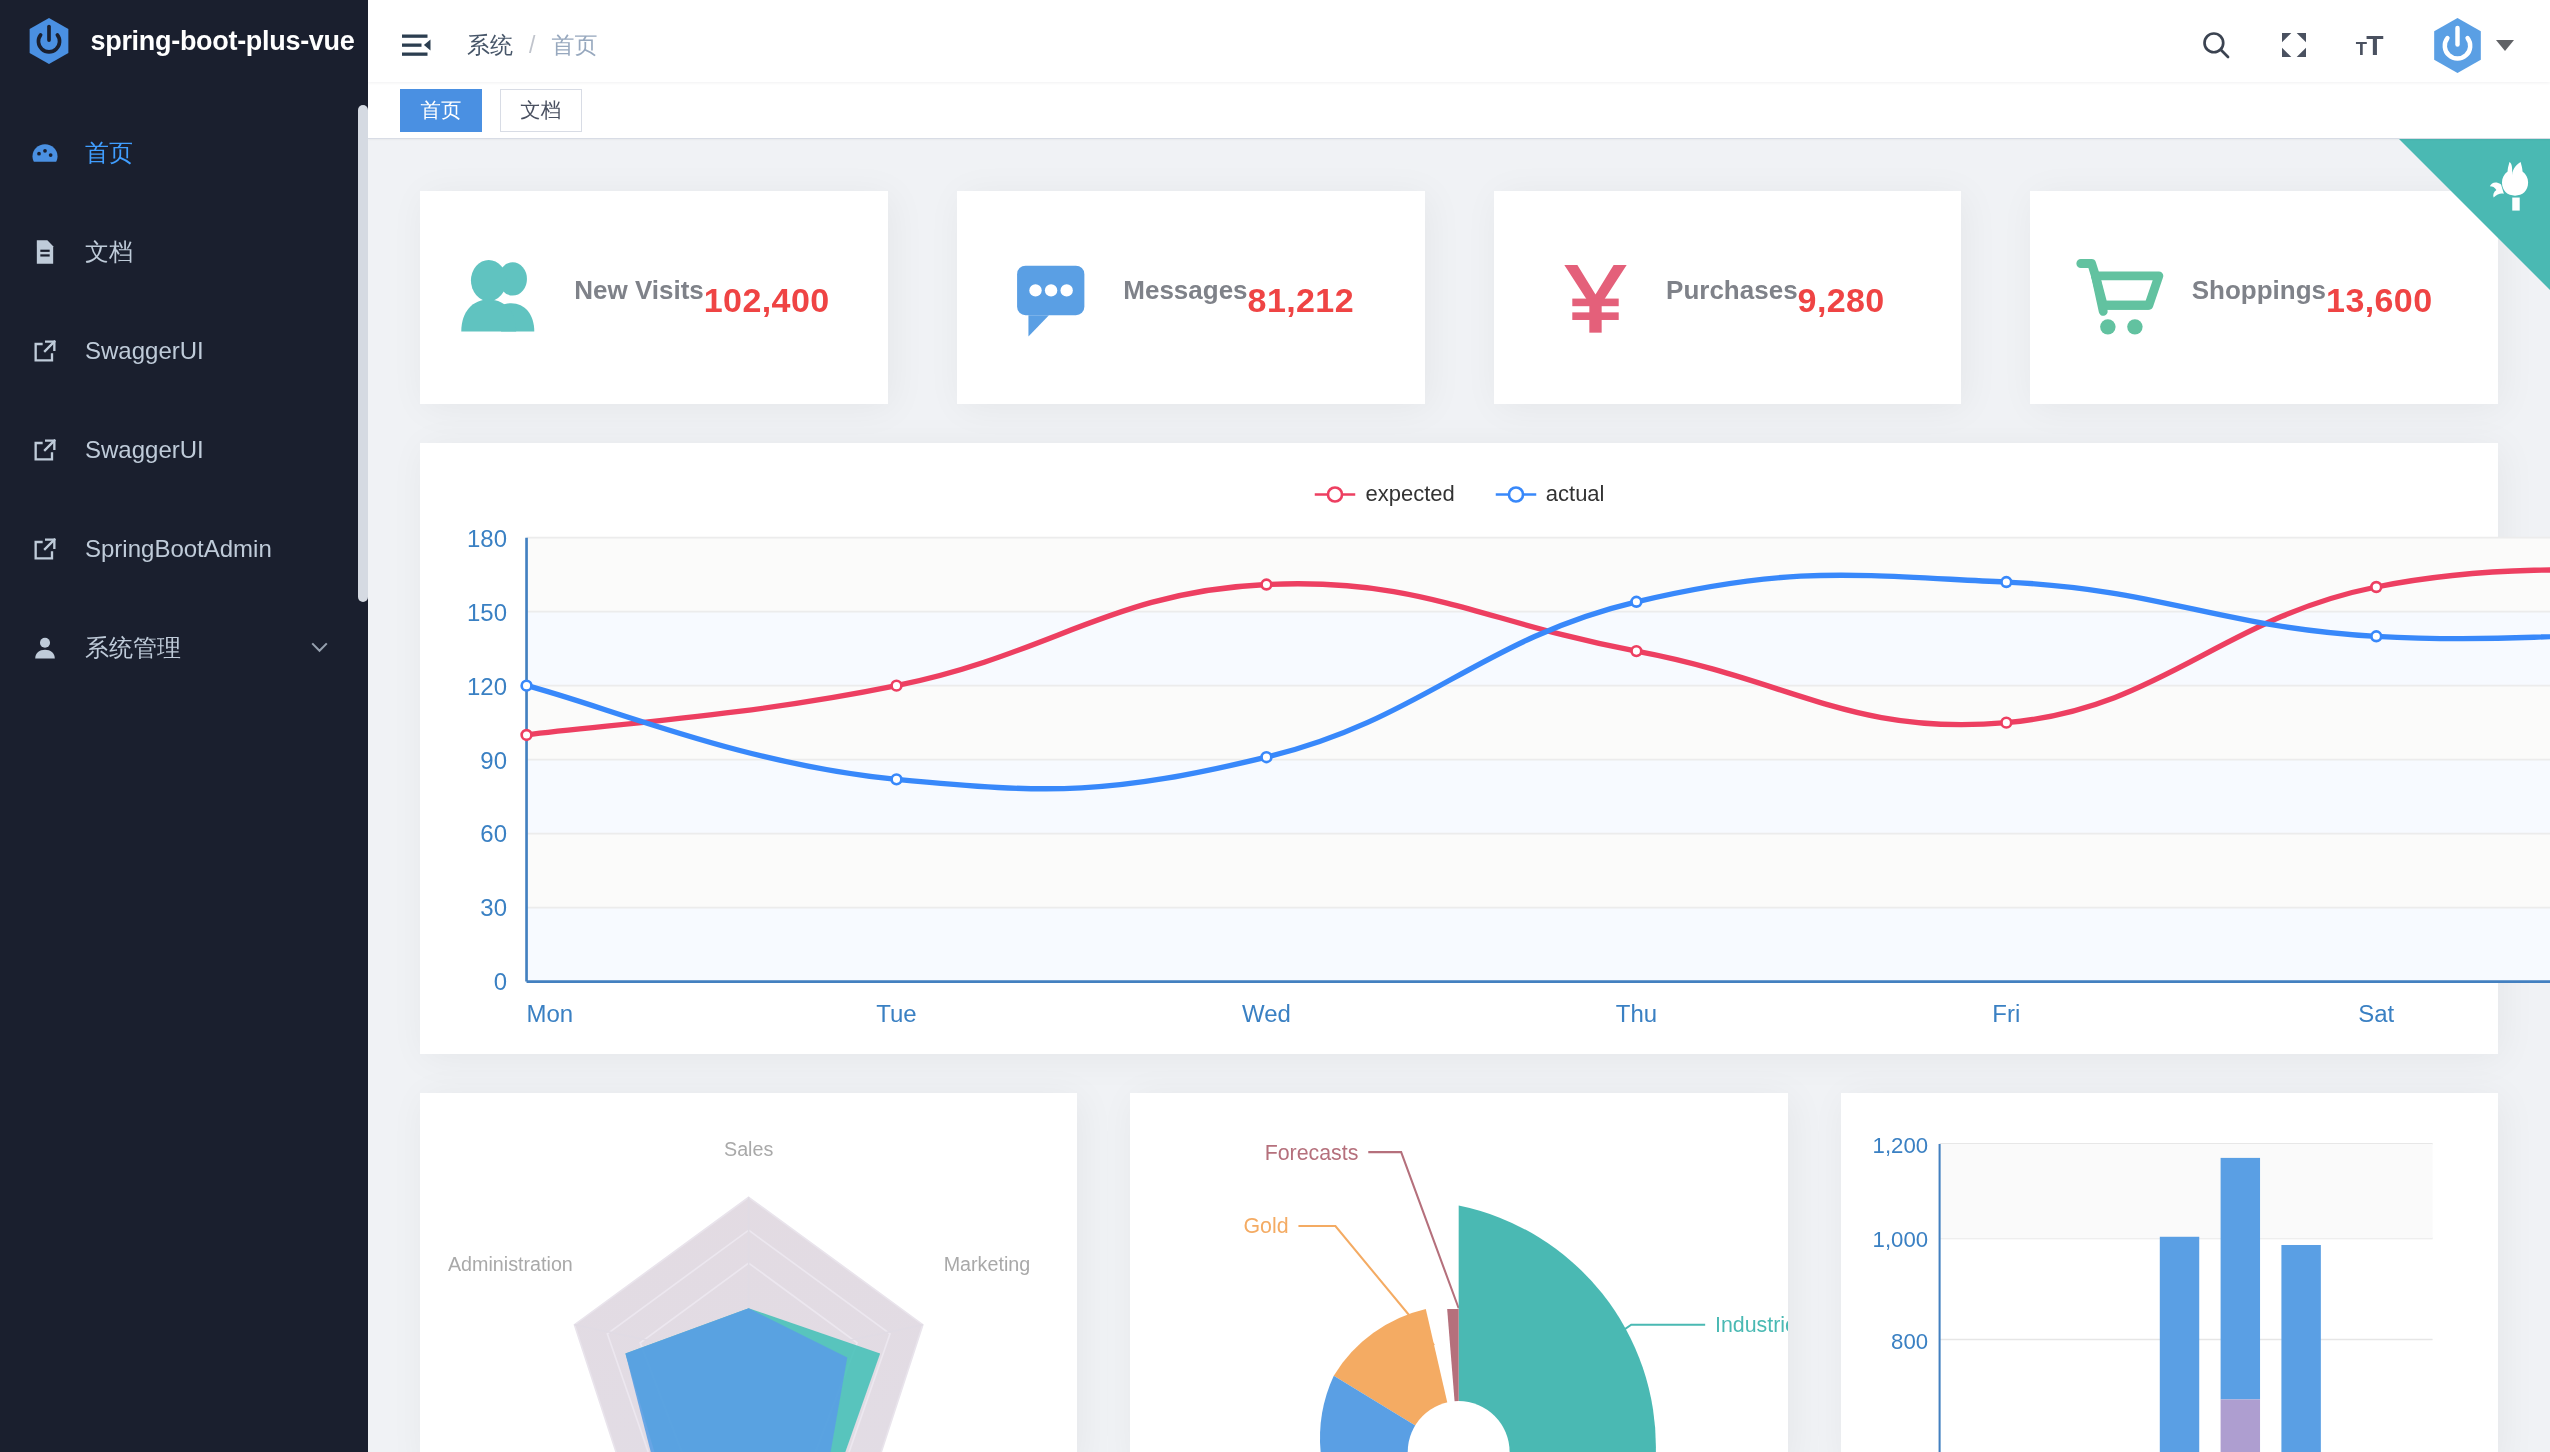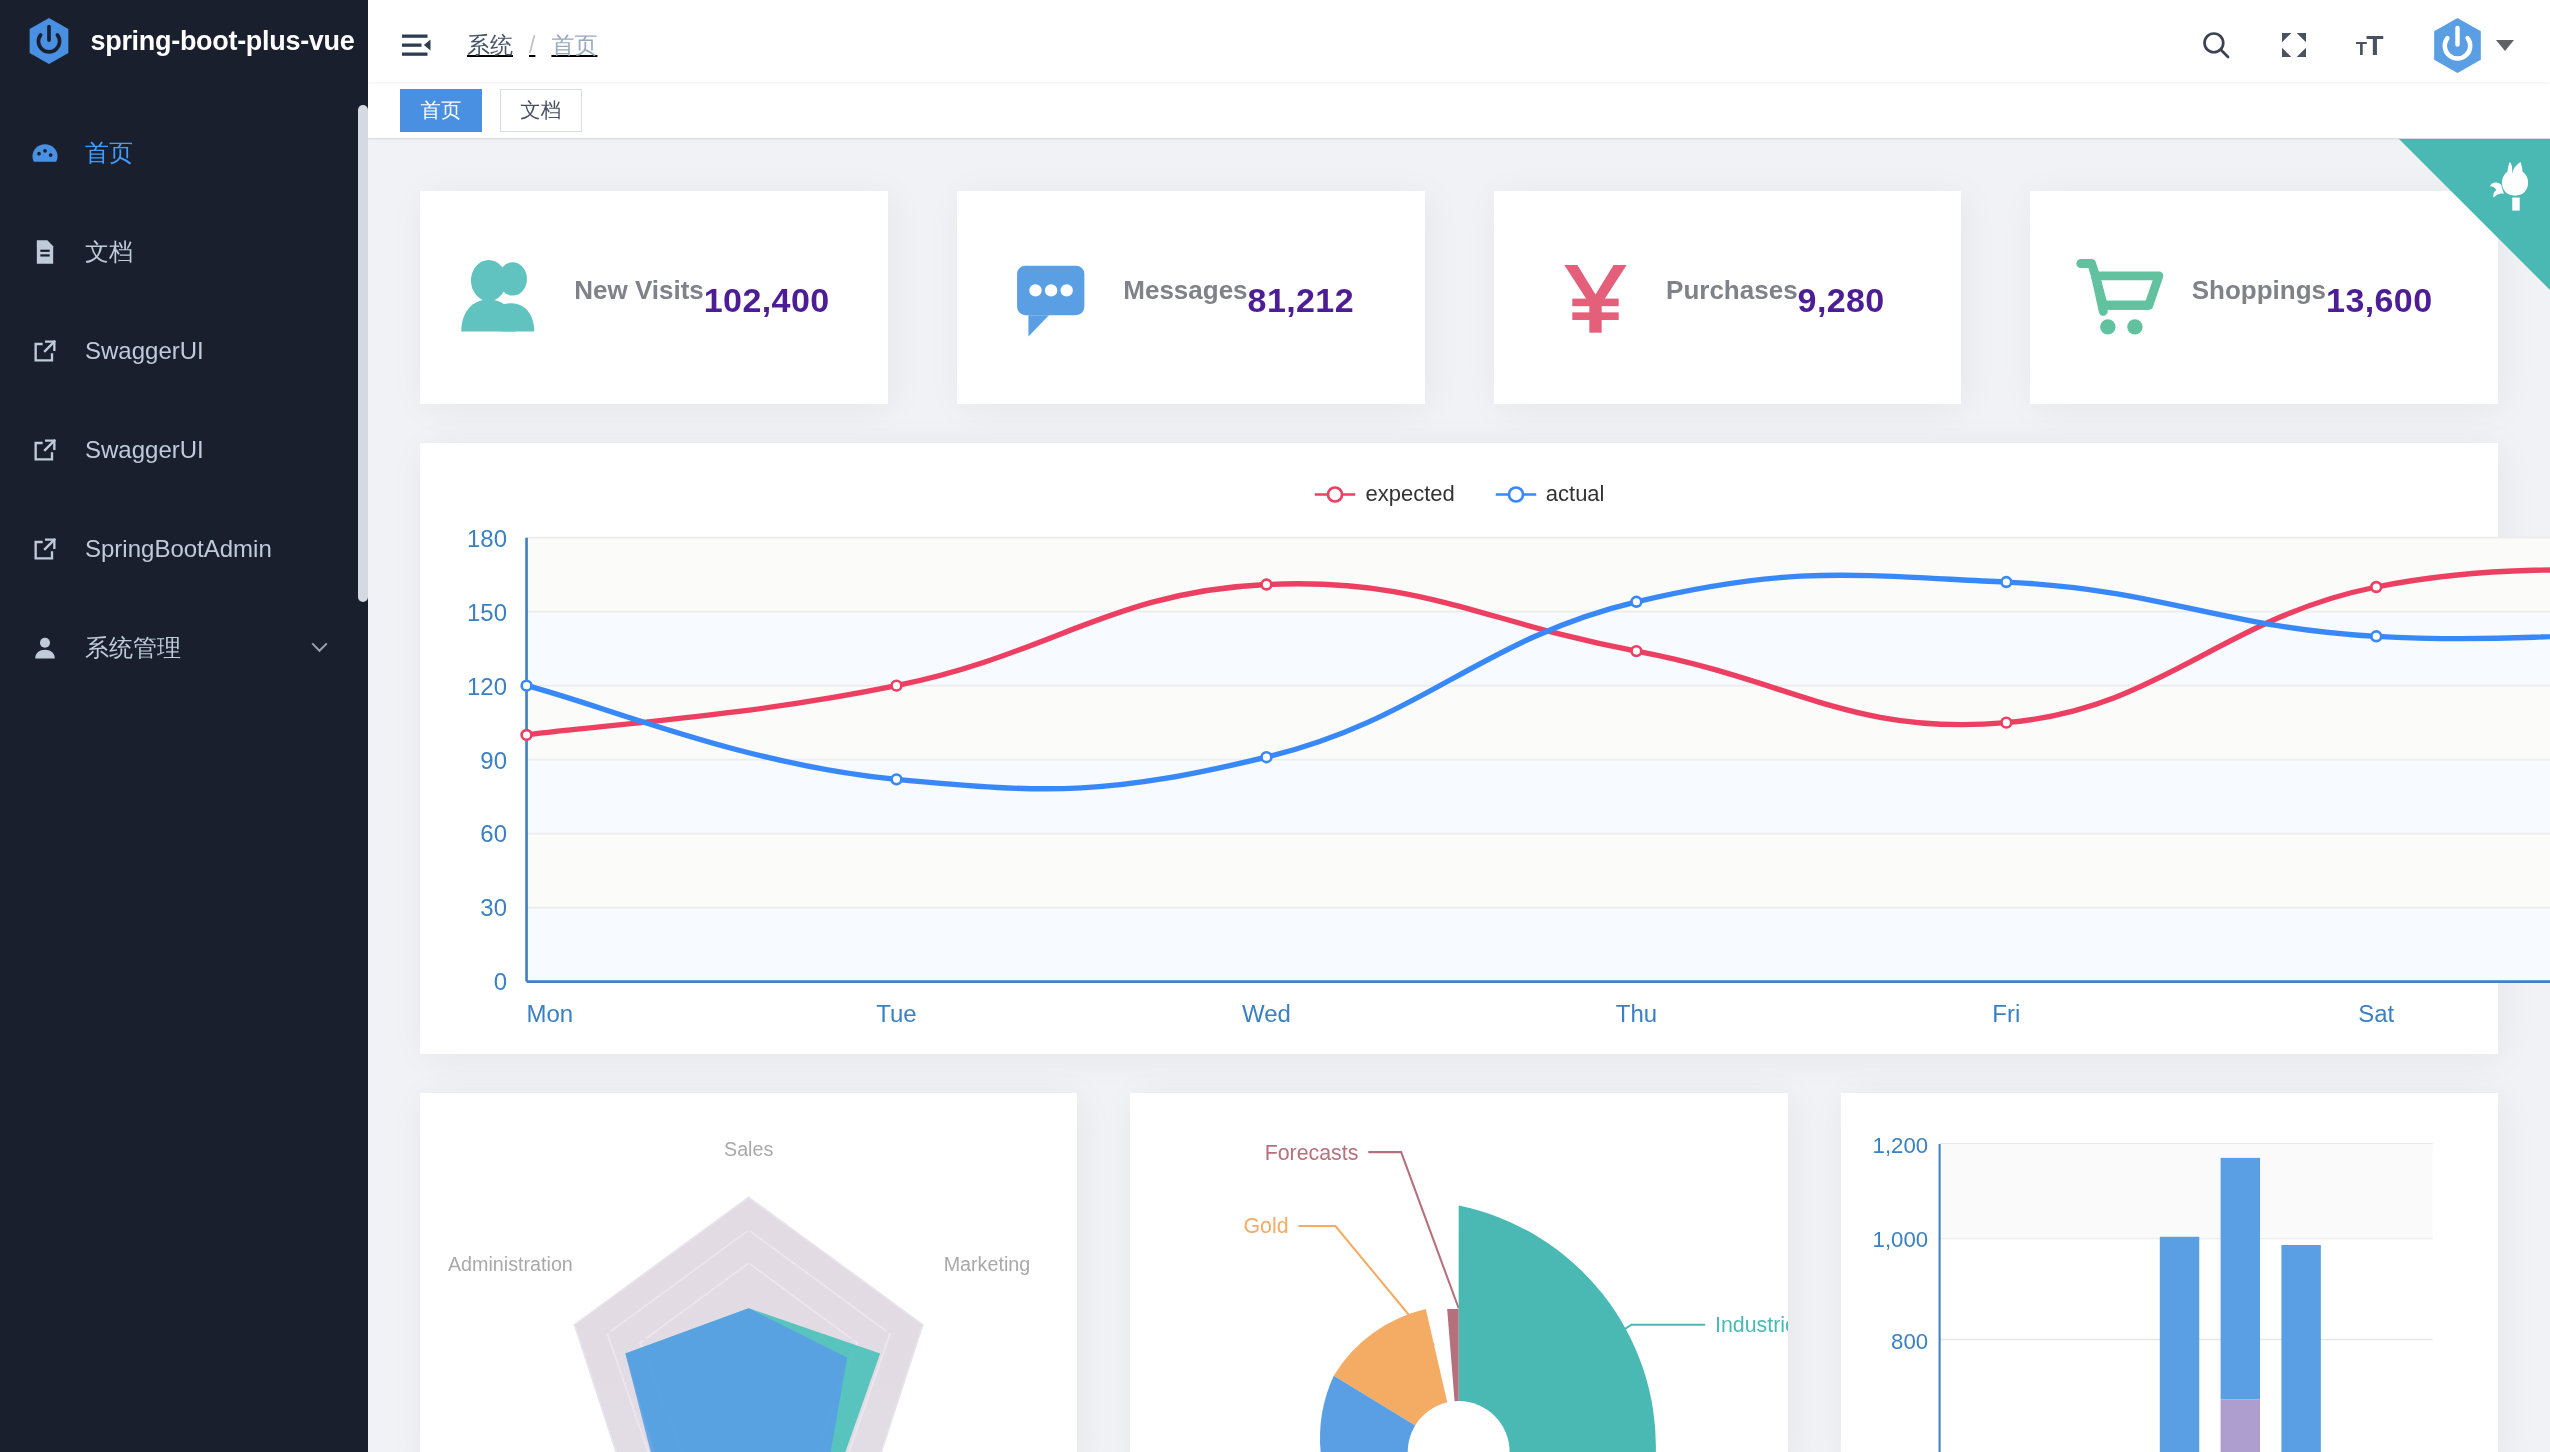--- a/index.html
+++ b/index.html
@@ -41,21 +41,21 @@
     background: #d5dae2; border-radius: 5.3px;
   }
 
   
   .main { flex: 1 1 auto; height: 1453px; position: relative; background: #f0f2f5; overflow: hidden; }
 
   .navbar {
     height: 82px; background: #ffffff;
     display: flex; align-items: center; padding: 8px 36px 0 30px;
     box-shadow: 0 0.9px 3.6px rgba(0,21,41,.08);
-    position: relative; z-index: 5; text-decoration: underline;
+    position: relative; z-index: 5;
   }
   .hamburger { width: 37px; height: 37px; cursor: pointer; display:flex; align-items:center; justify-content:center; }
   .breadcrumb { display: flex; align-items: center; margin-left: 32px; gap: 16px; font-size: 23px; }
   .bc-item { color: #475669; }
   .bc-sep { color: #c0c4cc; }
   .bc-current { color: #97a8be; cursor: default; }
   .nav-right { margin-left: auto; display: flex; align-items: center; gap: 39px; }
   .nav-icon { width: 39px; height: 39px; cursor: pointer; display: flex; align-items: center; justify-content: center; }
   .avatar-wrap { display: flex; align-items: center; gap: 12.4px; cursor: pointer; }
   .avatar { width: 53px; height: 59px; position: relative; }
@@ -87,21 +87,21 @@
   .card {
     flex: 1 1 0; background: #ffffff; height: 213px;
     display: flex; align-items: center; justify-content: center; gap: 0;
     box-shadow: 3.6px 3.6px 36px rgba(0,0,0,.05);
     border-color: rgba(0,0,0,.05);
     cursor: pointer;
   }
   .card-icon { width: 142px; display: flex; align-items: center; justify-content: center; }
   .card-text { display: flex; flex-direction: row; align-items: flex-end; padding-right: 46px; }
   .card-label { font-size: 26px; color: #7f8289; font-weight: bold; margin-bottom: 14px; }
-  .card-value { font-size: 34px; color: #4c1d95; font-weight: bold; letter-spacing: 0.4px; }
+  .card-value { font-size: 34px; color: #ef4444; font-weight: bold; letter-spacing: 0.4px; }
 
   .chart-card {
     background: #fff; margin: 39px 52px 0 52px; padding: 27px 0 0 0;
     box-shadow: 3.6px 3.6px 36px rgba(0,0,0,.05);
   }
   .legend { display: flex; justify-content: center; align-items: center; gap: 39px; height: 48px; }
   .legend-item { display: flex; align-items: center; gap: 8px; cursor: pointer; }
   .legend-label { font-size: 22px; color: #333; }
 
   .bottom-row { display: flex; gap: 53px; padding: 39px 52px 0 52px; }

